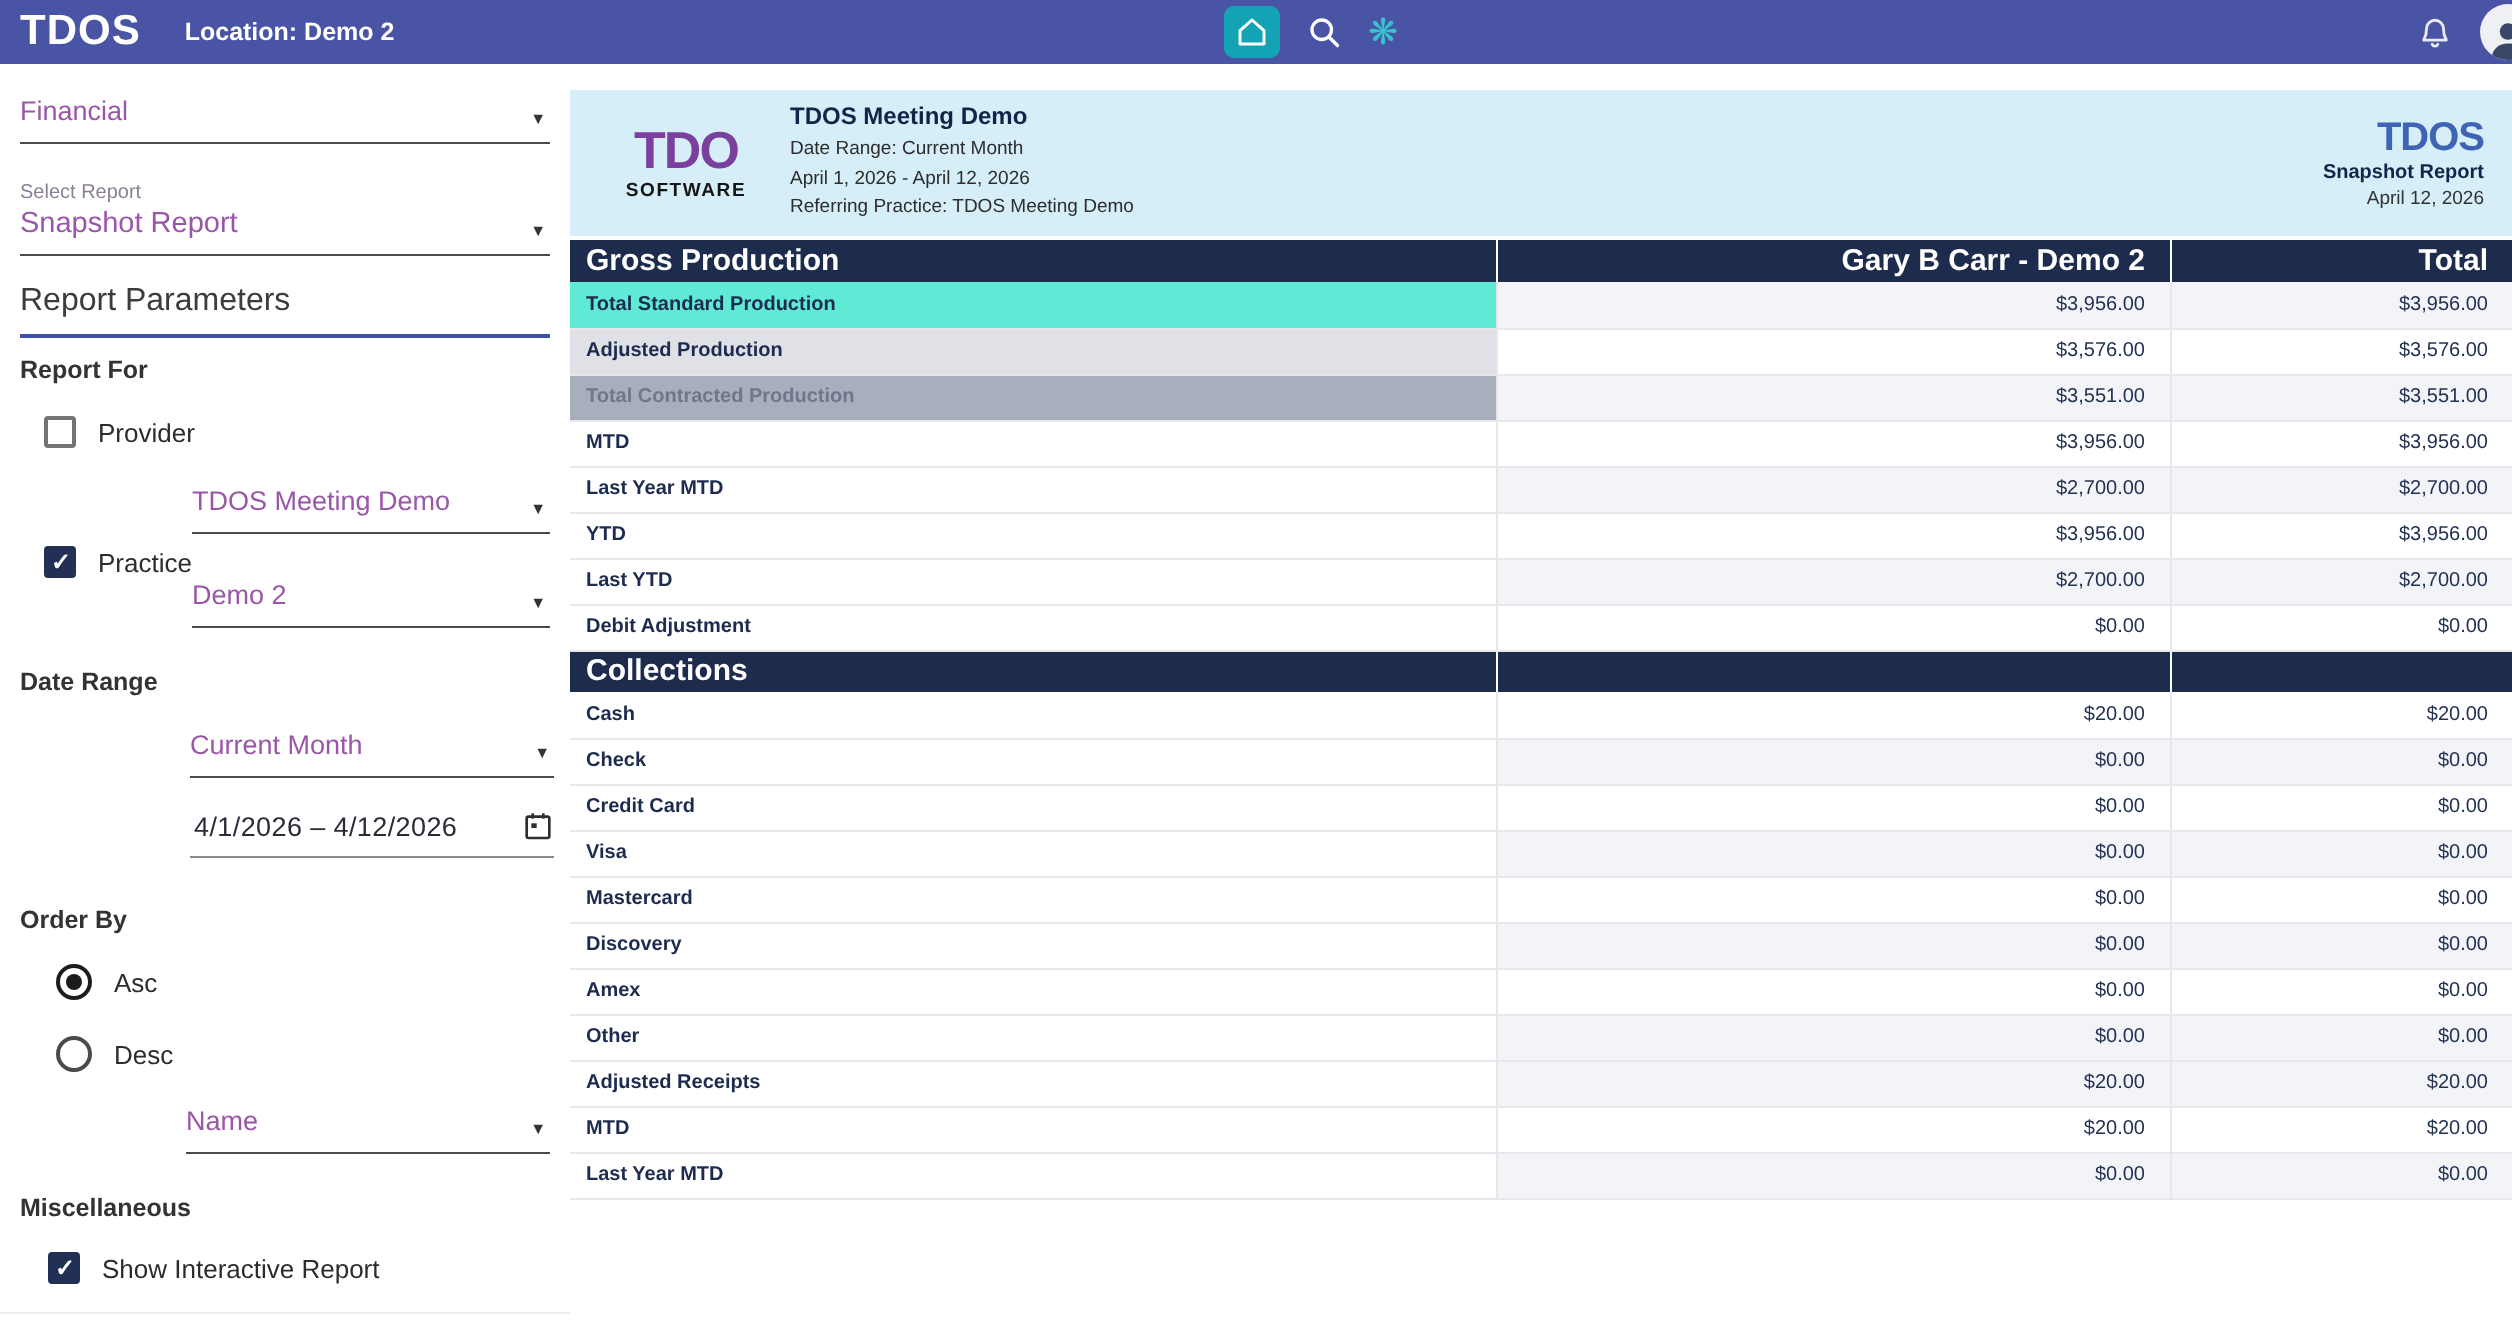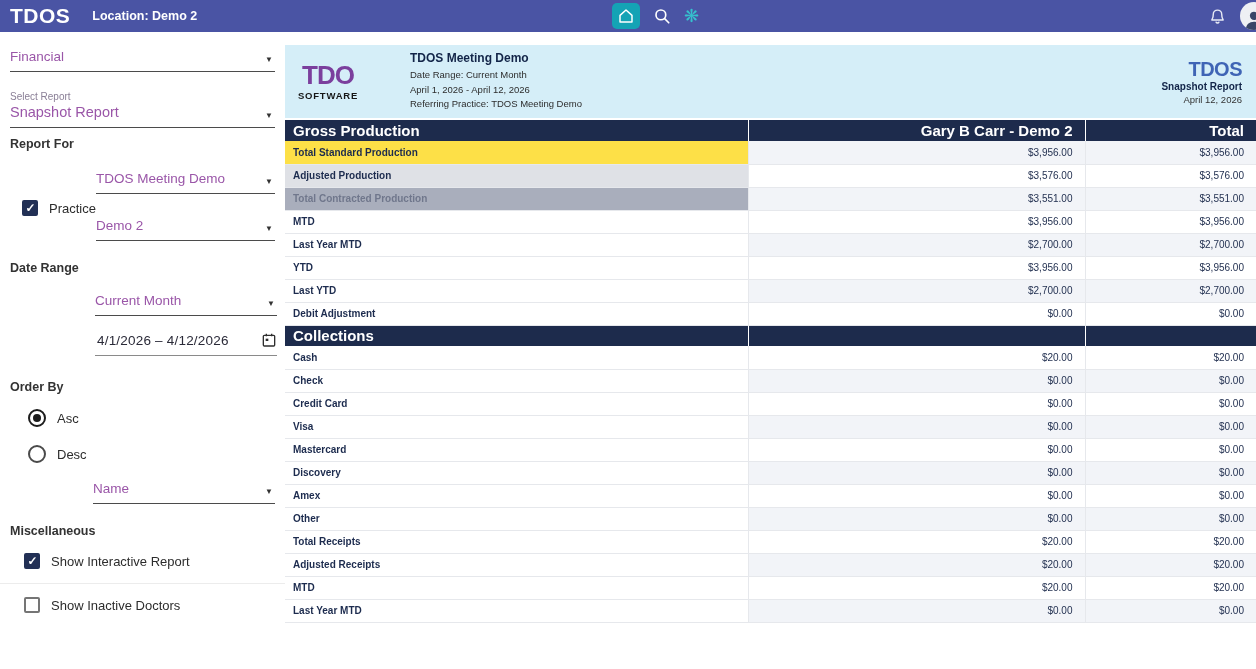--- a/index.html
+++ b/index.html
@@ -71,21 +71,21 @@
   .date-text { font-size:13.5px; color:#2a2a38; letter-spacing:.2px; }
   .cal { margin-left:auto; display:flex; }
 
   .order-row { display:flex; align-items:flex-start; margin-top:18px; }
   .order-row .check-row { margin-bottom:6px; }
   .sidebar-divider { border:none; border-top:1px solid #ececec; margin:14px -10px 0 -10px; }
 
   
   .report-pane { flex:1; padding-top:13px; }
   .banner { height:73px; background:#d5eef8; display:flex; align-items:center;
-    padding:8px 14px 8px 7px;gap:30px; }
+    padding:8px 14px 8px 22px; }
   .brand-block { text-align:center; width:72px; flex:none; }
   .brand-word { font-size:26px; font-weight:800; color:#7b3f9d; line-height:1;
     letter-spacing:-1px; }
   .brand-sub { font-size:9.5px; font-weight:700; color:#161616; letter-spacing:.8px; margin-top:2px; }
   .banner-info { margin-left:16px; }
   .banner-title { font-size:12px; font-weight:700; color:#122448; margin-bottom:3px; }
   .banner-line { font-size:9.5px; color:#2d2d2d; line-height:1.55; }
   .banner-right { margin-left:auto; text-align:right; }
   .banner-right-brand { font-size:20px; font-weight:800; color:#3f64b5; line-height:1.1;
     letter-spacing:-.5px; }
@@ -102,21 +102,21 @@
   .report-table th.lab { text-align:left; padding-left:8px; }
   .report-table th.val { text-align:right; padding-right:12px; }
   .report-table tr.data-row { height:23px; }
   .report-table td { border-bottom:1px solid #e6e8ec; border-right:1px solid #e6e8ec;
     font-size:10px; }
   .report-table td:last-child { border-right:none; }
   .report-table td.lab { font-weight:700; color:#1c2b4e; padding-left:8px;
     background:#fff; text-align:left; }
   .report-table td.val { color:#243252; text-align:right; padding-right:12px; background:#fff; }
   .report-table td.val.stripe { background:#f2f4f8; }
-  .report-table td.lab.shade1 { background:#fde047; }
+  .report-table td.lab.shade1 { background:#5eead4; }
   .report-table td.lab.shade2 { background:#dfe1e6; }
   .report-table td.lab.shade3 { background:#a9aebc; color:#70778c; }
 </style>
 </head>
 <body>
 
 <header class="navbar">
   <div class="brand">TDOS</div>
   <div class="nav-location">Location: Demo 2</div>
   <div class="nav-center">
@@ -159,23 +159,28 @@
       <span class="sel-value">Financial</span>
       <span class="caret">▼</span>
     </div>
 
     <div class="ud-select big" style="margin-top:17px;">
       <span class="sel-label">Select Report</span>
       <span class="sel-value">Snapshot Report</span>
       <span class="caret">▼</span>
     </div>
 
+    <h2 class="params-title">Report Parameters</h2>
 
     <div class="group-title">Report For</div>
 
+    <label class="check-row indent" style="margin-top:16px;">
+      <span class="checkbox"></span>
+      <span>Provider</span>
+    </label>
 
     <div class="practice-row indent">
       <label class="check-row">
         <span class="checkbox checked"></span>
         <span>Practice</span>
       </label>
       <div class="field-col">
         <div class="ud-select">
           <span class="sel-value">TDOS Meeting Demo</span>
           <span class="caret">▼</span>
@@ -350,25 +355,20 @@
             <td class="lab">Amex</td>
             <td class="val">$0.00</td>
             <td class="val">$0.00</td>
           </tr>
           <tr class="data-row">
             <td class="lab">Other</td>
             <td class="val stripe">$0.00</td>
             <td class="val stripe">$0.00</td>
           </tr>
           <tr class="data-row">
-            <td class="lab">Total Receipts</td>
-            <td class="val">$20.00</td>
-            <td class="val">$20.00</td>
-          </tr>
-          <tr class="data-row">
             <td class="lab">Adjusted Receipts</td>
             <td class="val stripe">$20.00</td>
             <td class="val stripe">$20.00</td>
           </tr>
           <tr class="data-row">
             <td class="lab">MTD</td>
             <td class="val">$20.00</td>
             <td class="val">$20.00</td>
           </tr>
           <tr class="data-row">

